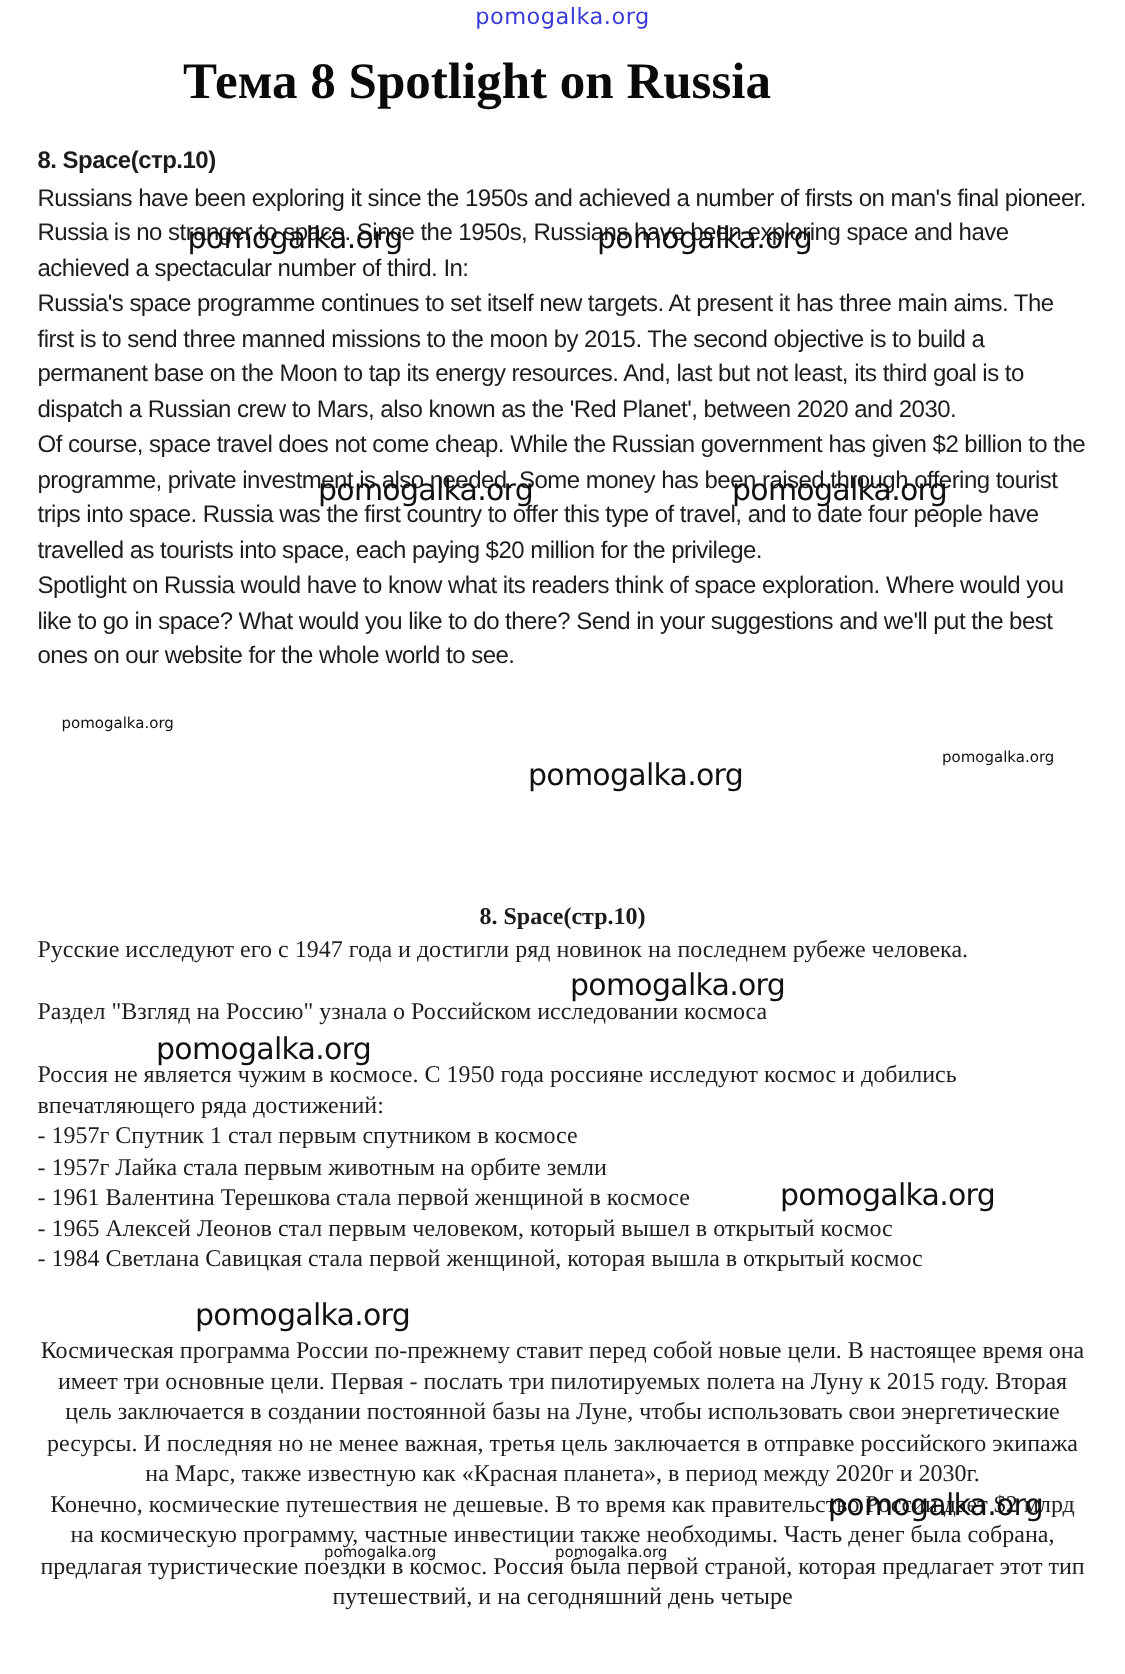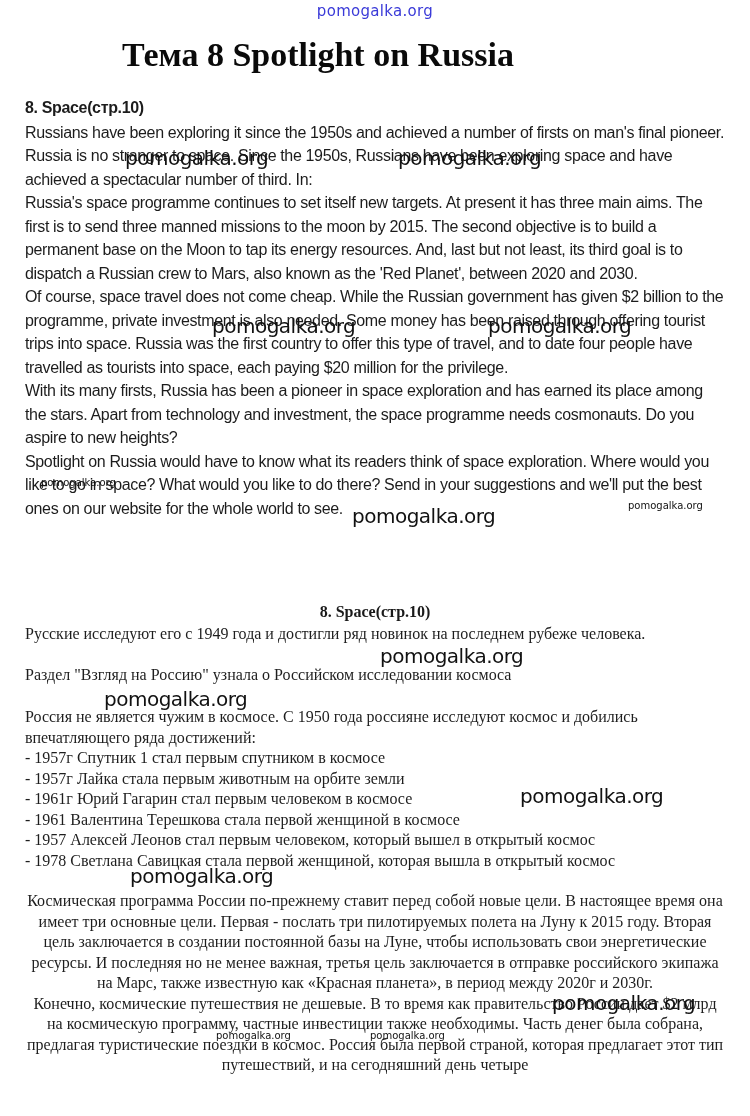--- a/index.html
+++ b/index.html
@@ -29,37 +29,35 @@
 
   <div class="top-wm">pomogalka.org</div>
   <div class="title">Тема 8 Spotlight on Russia</div>
 
   <div class="en" style="top:96px;">
     <span class="h">8. Space(стр.10)</span>
     <p style="margin-top:1px;">Russians have been exploring it since the 1950s and achieved a number of firsts on man's final pioneer.</p>
     <p>Russia is no stranger to space. Since the 1950s, Russians have been exploring space and have achieved a spectacular number of third. In:</p>
     <p>Russia's space programme continues to set itself new targets. At present it has three main aims. The first is to send three manned missions to the moon by 2015. The second objective is to build a permanent base on the Moon to tap its energy resources. And, last but not least, its third goal is to dispatch a Russian crew to Mars, also known as the 'Red Planet', between 2020 and 2030.</p>
     <p>Of course, space travel does not come cheap. While the Russian government has given $2 billion to the programme, private investment is also needed. Some money has been raised through offering tourist trips into space. Russia was the first country to offer this type of travel, and to date four people have travelled as tourists into space, each paying $20 million for the privilege.</p>
-    <p>With its many firsts, Russia has been a pioneer in space exploration and has earned its place among the stars. Apart from technology and investment, the space programme needs cosmonauts. Do you aspire to new heights?</p>
     <p>Spotlight on Russia would have to know what its readers think of space exploration. Where would you like to go in space? What would you like to do there? Send in your suggestions and we'll put the best ones on our website for the whole world to see.</p>
   </div>
 
   <div class="ru-h">8. Space(стр.10)</div>
 
-  <div class="ru" style="top:624px;">Русские исследуют его с 1949 года и достигли ряд новинок на последнем рубеже человека.</div>
+  <div class="ru" style="top:624px;">Русские исследуют его с 1947 года и достигли ряд новинок на последнем рубеже человека.</div>
   <div class="ru" style="top:665px;">Раздел "Взгляд на Россию" узнала о Российском исследовании космоса</div>
 
   <div class="ru" style="top:707px;">
     <p>Россия не является чужим в космосе. С 1950 года россияне исследуют космос и добились впечатляющего ряда достижений:</p>
     <p>- 1957г Спутник 1 стал первым спутником в космосе</p>
     <p>- 1957г Лайка стала первым животным на орбите земли</p>
-    <p>- 1961г Юрий Гагарин стал первым человеком в космосе</p>
     <p>- 1961 Валентина Терешкова стала первой женщиной в космосе</p>
-    <p>- 1957 Алексей Леонов стал первым человеком, который вышел в открытый космос</p>
-    <p>- 1978 Светлана Савицкая стала первой женщиной, которая вышла в открытый космос</p>
+    <p>- 1965 Алексей Леонов стал первым человеком, который вышел в открытый космос</p>
+    <p>- 1984 Светлана Савицкая стала первой женщиной, которая вышла в открытый космос</p>
   </div>
 
   <div class="ru" style="top:891px;text-align:center;">
     <p>Космическая программа России по-прежнему ставит перед собой новые цели. В настоящее время она имеет три основные цели. Первая - послать три пилотируемых полета на Луну к 2015 году. Вторая цель заключается в создании постоянной базы на Луне, чтобы использовать свои энергетические ресурсы. И последняя но не менее важная, третья цель заключается в отправке российского экипажа на Марс, также известную как «Красная планета», в период между 2020г и 2030г.</p>
     <p>Конечно, космические путешествия не дешевые. В то время как правительство России дает $2 млрд на космическую программу, частные инвестиции также необходимы. Часть денег была собрана, предлагая туристические поездки в космос. Россия была первой страной, которая предлагает этот тип путешествий, и на сегодняшний день четыре</p>
   </div>
 
   <div class="wm big" style="left:125px; top:146px;">pomogalka.org</div>
   <div class="wm big" style="left:398px; top:146px;">pomogalka.org</div>
   <div class="wm big" style="left:212px; top:314px;">pomogalka.org</div>

